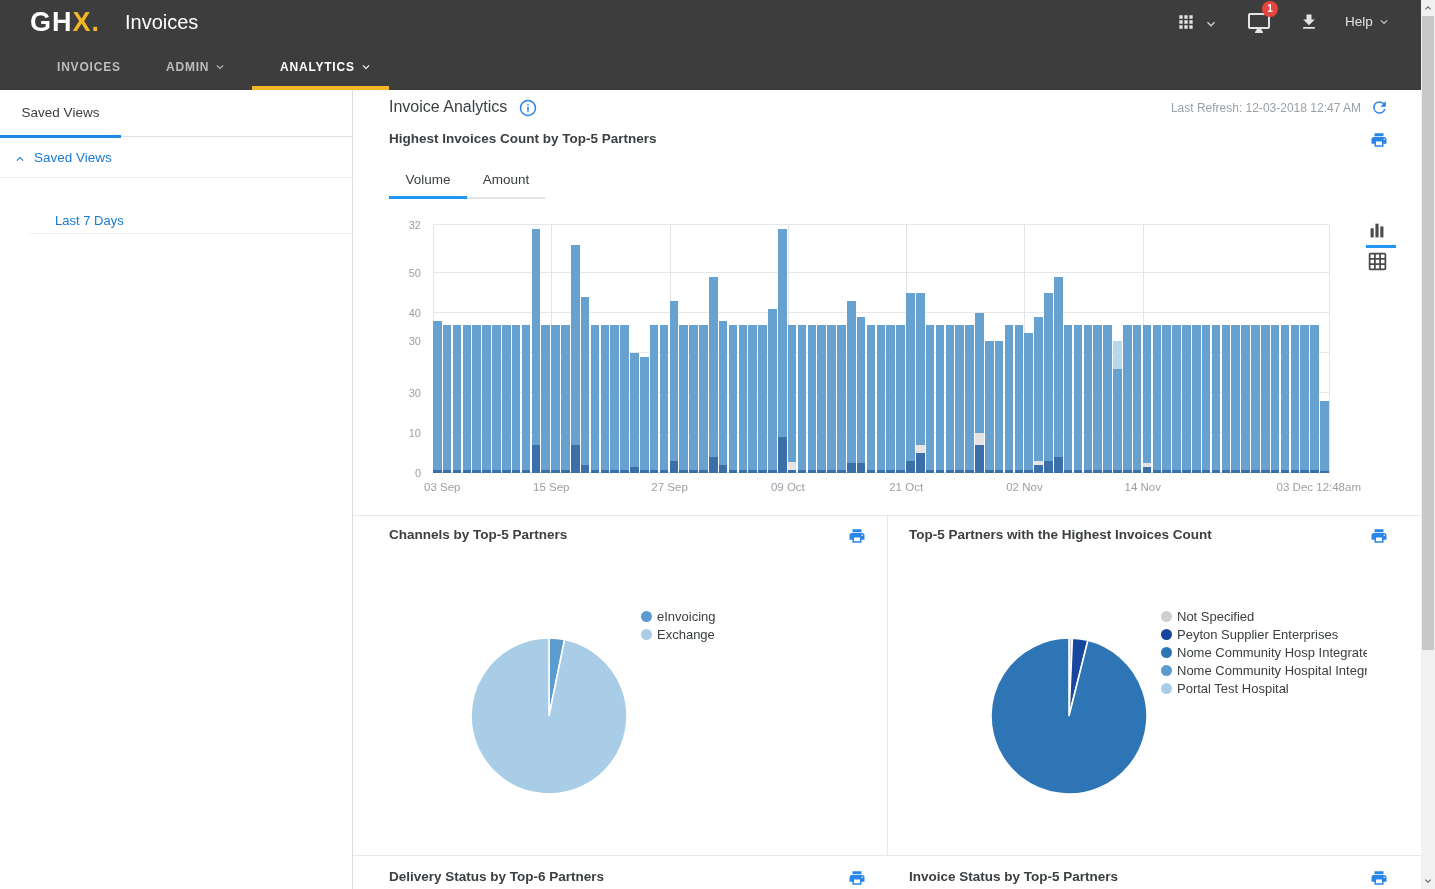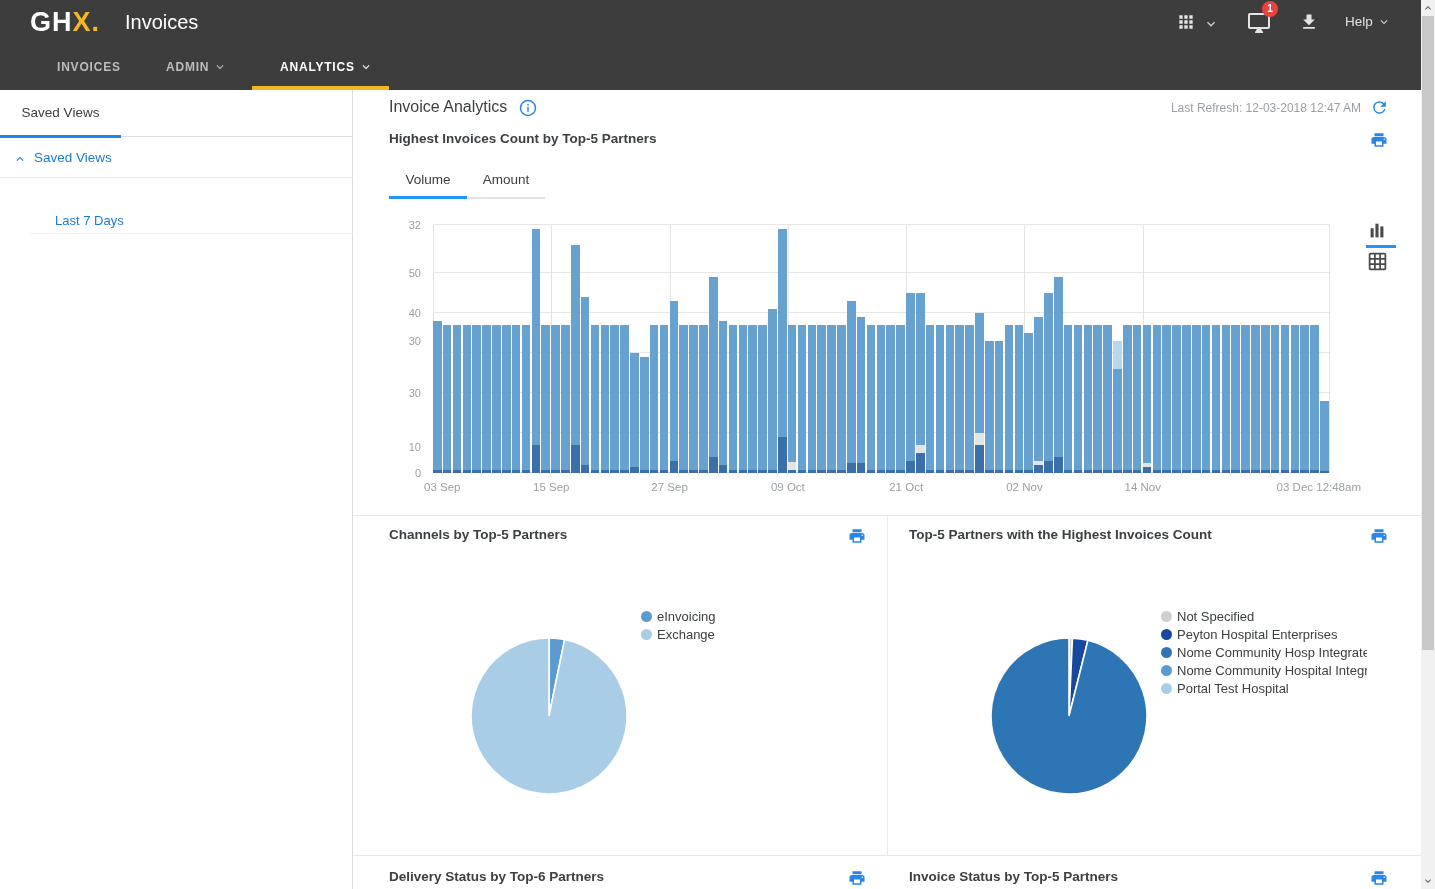--- a/index.html
+++ b/index.html
@@ -191,21 +191,21 @@
             <rect x="15.6" y="7" width="3.4" height="12" fill="#4a4a4a"></rect>
           </svg></span>
     </div>
     <div class="abs toggle-underline"></div>
     <span class="abs icon-btn" style="left:1014px; top:161px;"><svg width="21" height="21" viewBox="0 0 24 24">
           <path d="M20 2H4c-1.1 0-2 .9-2 2v16c0 1.1.9 2 2 2h16c1.1 0 2-.9 2-2V4c0-1.1-.9-2-2-2zM8 20H4v-4h4v4zm0-6H4v-4h4v4zm0-6H4V4h4v4zm6 12h-4v-4h4v4zm0-6h-4v-4h4v4zm0-6h-4V4h4v4zm6 12h-4v-4h4v4zm0-6h-4v-4h4v4zm0-6h-4V4h4v4z" fill="#4a4a4a"></path>
         </svg></span>
 
     <div class="abs" id="y-axis">
         <div class="ylab" style="bottom: -6px;">0</div>
-        <div class="ylab" style="bottom: 20px;">10</div>
+        <div class="ylab" style="bottom: 34px;">10</div>
         <div class="ylab" style="bottom: 74px;">30</div>
         <div class="ylab" style="bottom: 126px;">30</div>
         <div class="ylab" style="bottom: 154px;">40</div>
         <div class="ylab" style="bottom: 194px;">50</div>
         <div class="ylab" style="bottom: 242px;">32</div>
       </div>
     <div class="abs" id="bar-plot">
         <div class="gridline" style="bottom: 40px;"></div>
         <div class="gridline" style="bottom: 80px;"></div>
         <div class="gridline" style="bottom: 120px;"></div>
@@ -637,21 +637,21 @@
         <path d="M85,85 L88.43,7.08 A78,78 0 0 1 103.92,9.33 Z" fill="#17479e" stroke="#ffffff" stroke-width="1.6"></path>
         <path d="M85,85 L103.92,9.33 A78,78 0 1 1 85.00,7.00 Z" fill="#2e75b6" stroke="#ffffff" stroke-width="1.6"></path>
       </svg>
     <div class="abs legend" id="legend2" style="left:808px; top:517px;">
         <div class="legend-item">
           <span class="legend-dot" style="background: rgb(207, 207, 207);"></span>
           <span class="legend-label">Not Specified</span>
         </div>
         <div class="legend-item">
           <span class="legend-dot" style="background: rgb(23, 71, 158);"></span>
-          <span class="legend-label">Peyton Hospital Enterprises</span>
+          <span class="legend-label">Peyton Supplier Enterprises</span>
         </div>
         <div class="legend-item">
           <span class="legend-dot" style="background: rgb(46, 117, 182);"></span>
           <span class="legend-label">Nome Community Hosp Integrated</span>
         </div>
         <div class="legend-item">
           <span class="legend-dot" style="background: rgb(91, 155, 208);"></span>
           <span class="legend-label">Nome Community Hospital Integra</span>
         </div>
         <div class="legend-item">

